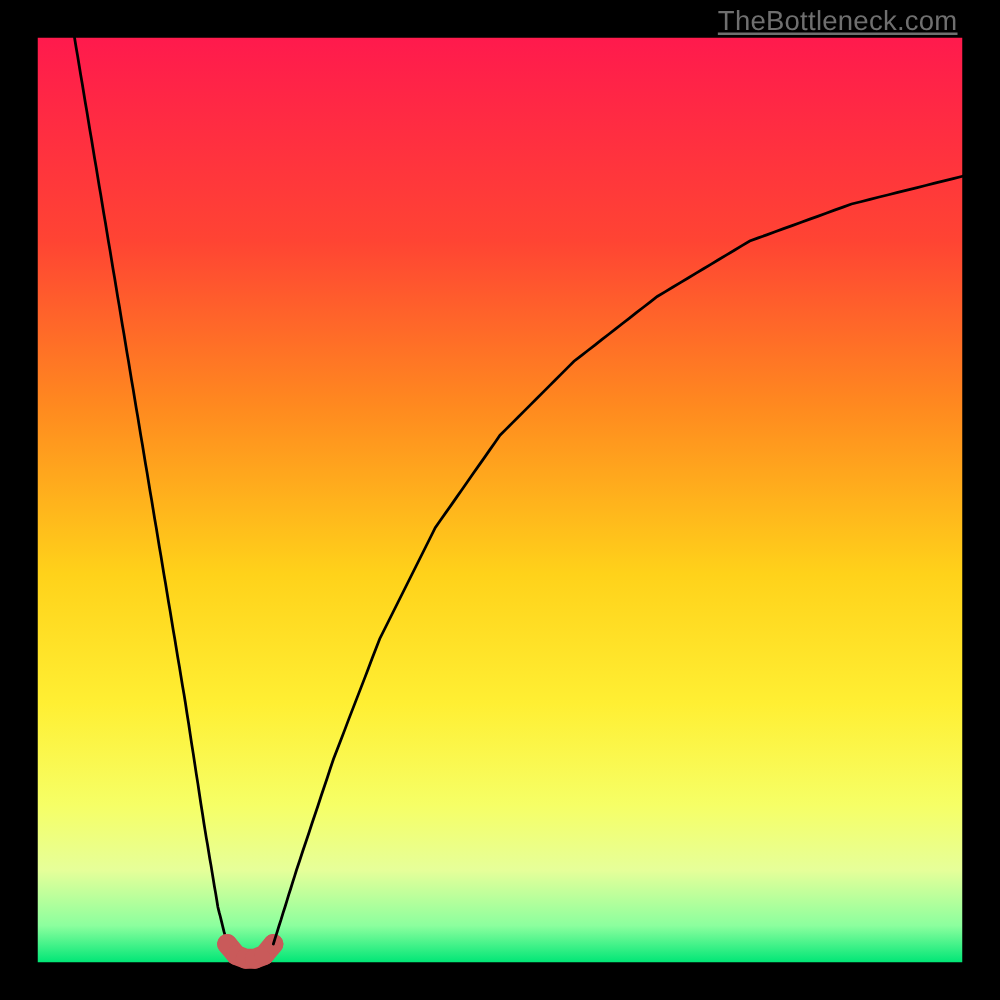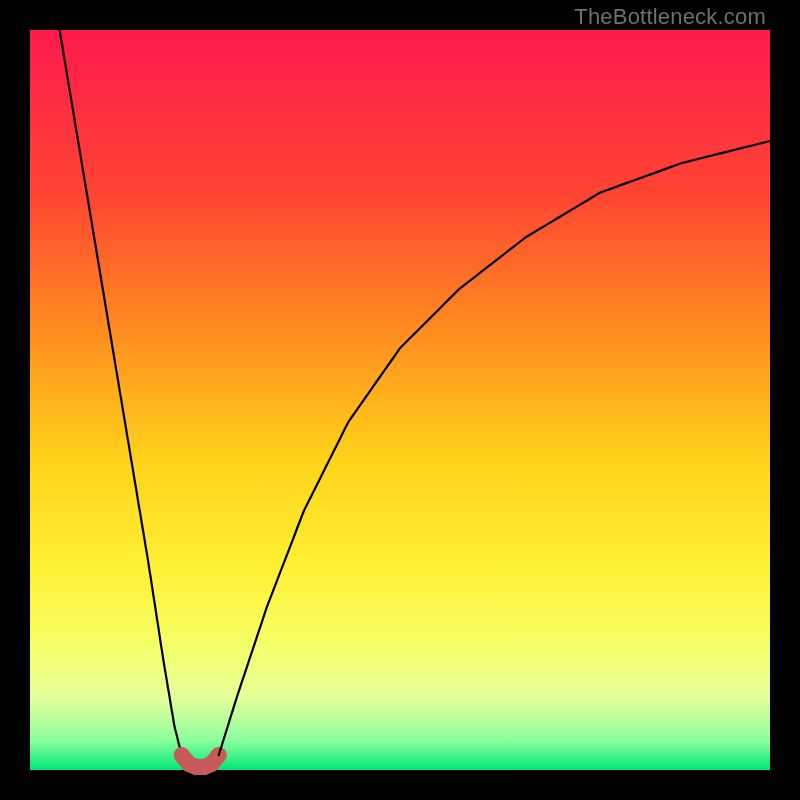--- a/index.html
+++ b/index.html
@@ -27,20 +27,21 @@
     height: 740px;
   }
   .watermark {
     position: absolute;
     top: 4px;
     right: 34px;
     color: #6f6f6f;
     font-size: 22px;
     letter-spacing: 0.2px;
     user-select: none;
+    text-decoration: underline;
   }
   svg.curves {
     position: absolute;
     left: 30px;
     top: 30px;
     width: 740px;
     height: 740px;
     overflow: visible;
   }
 </style>

